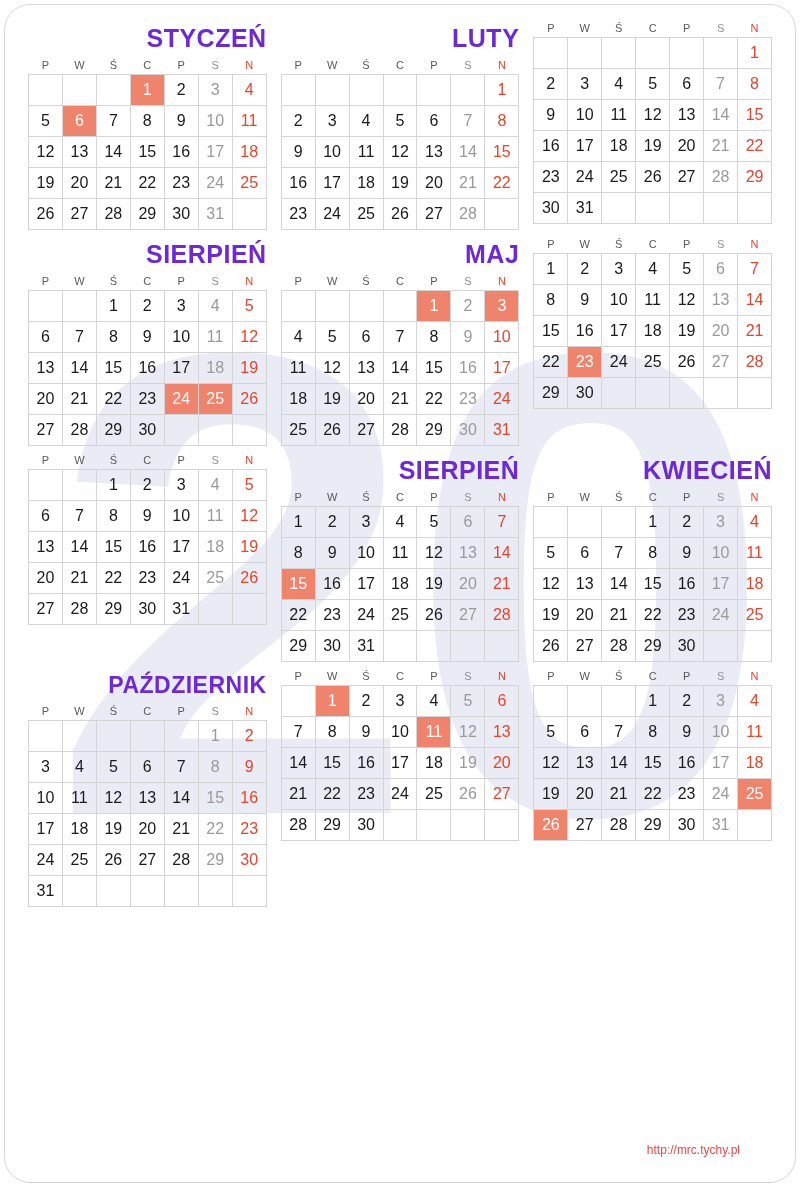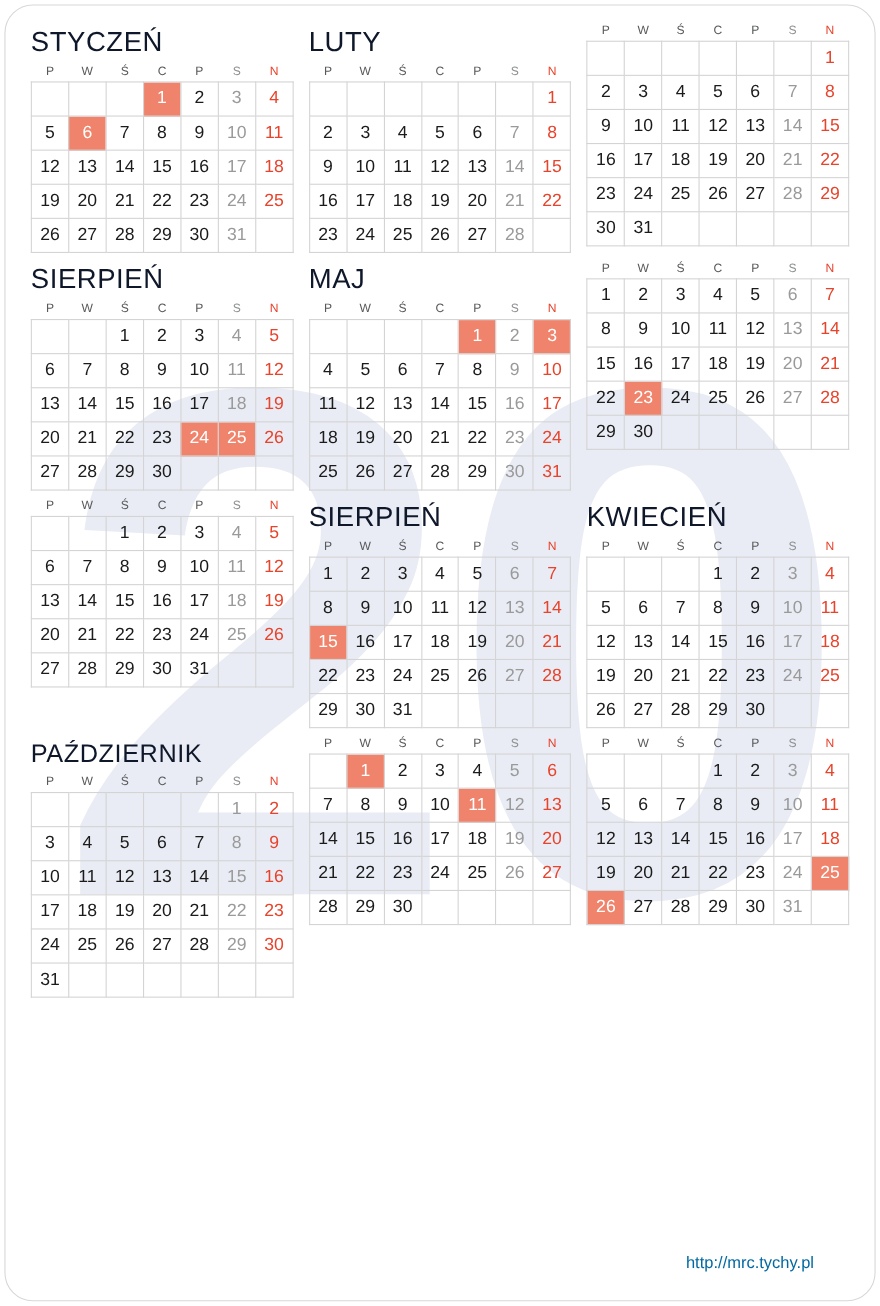--- a/index.html
+++ b/index.html
@@ -59,25 +59,25 @@
     grid-template-columns: repeat(3, 1fr);
     column-gap: 14px;
     row-gap: 0px;
   }
   .month {
     width: 100%;
     box-sizing: border-box;
     margin-bottom: 6px;
   }
   .month-title {
-    text-align: left;
-    font-weight: normal;
+    text-align: right;
+    font-weight: bold;
     font-size: 25px;
     letter-spacing: 0.5px;
-    color: #0f172a;
+    color: #6d28d9;
     margin: 4px 0 4px 0;
     white-space: nowrap;
   }
   .month-title.small {
     font-size: 23px;
   }
   table.cal {
     border-collapse: collapse;
     width: 100%;
     table-layout: fixed;
@@ -110,22 +110,22 @@
   table.cal td.sun { color: #e8432b; }
   table.cal td.holiday {
     background: #f0836b;
     color: #ffffff;
   }
   table.cal td.holiday.sun { color: #ffffff; }
   .footer {
     position: absolute;
     right: 60px;
     bottom: 30px;
-    font-size: 15px;
-    color: #0369a1;
+    font-size: 12px;
+    color: #ef4444;
     z-index: 3;
   }
 </style>
 </head>
 <body>
 
 <div id="page">
 
   <div class="watermark">
     <span>2014</span>

